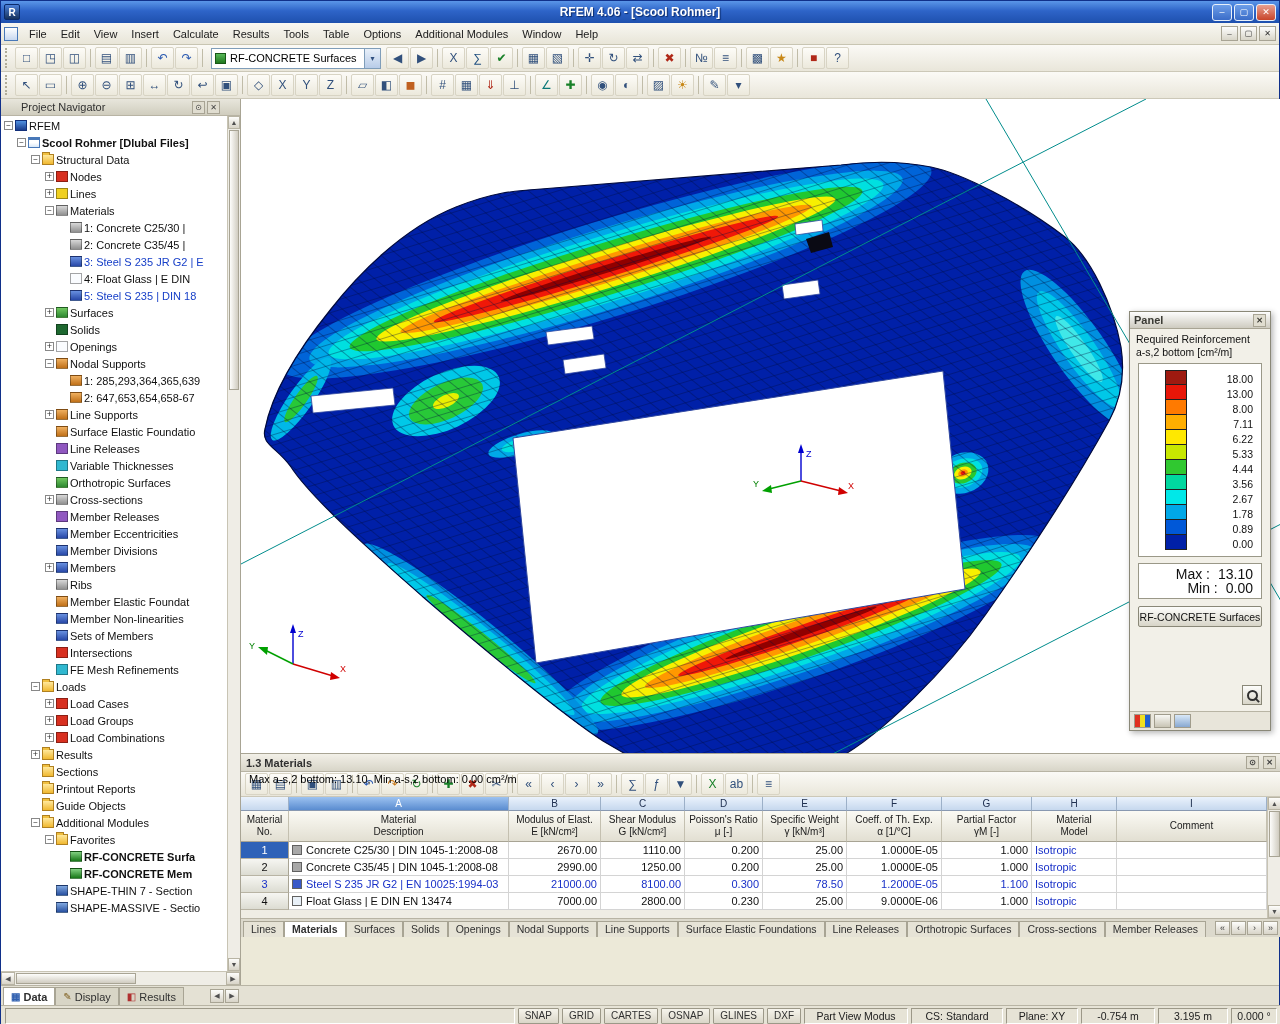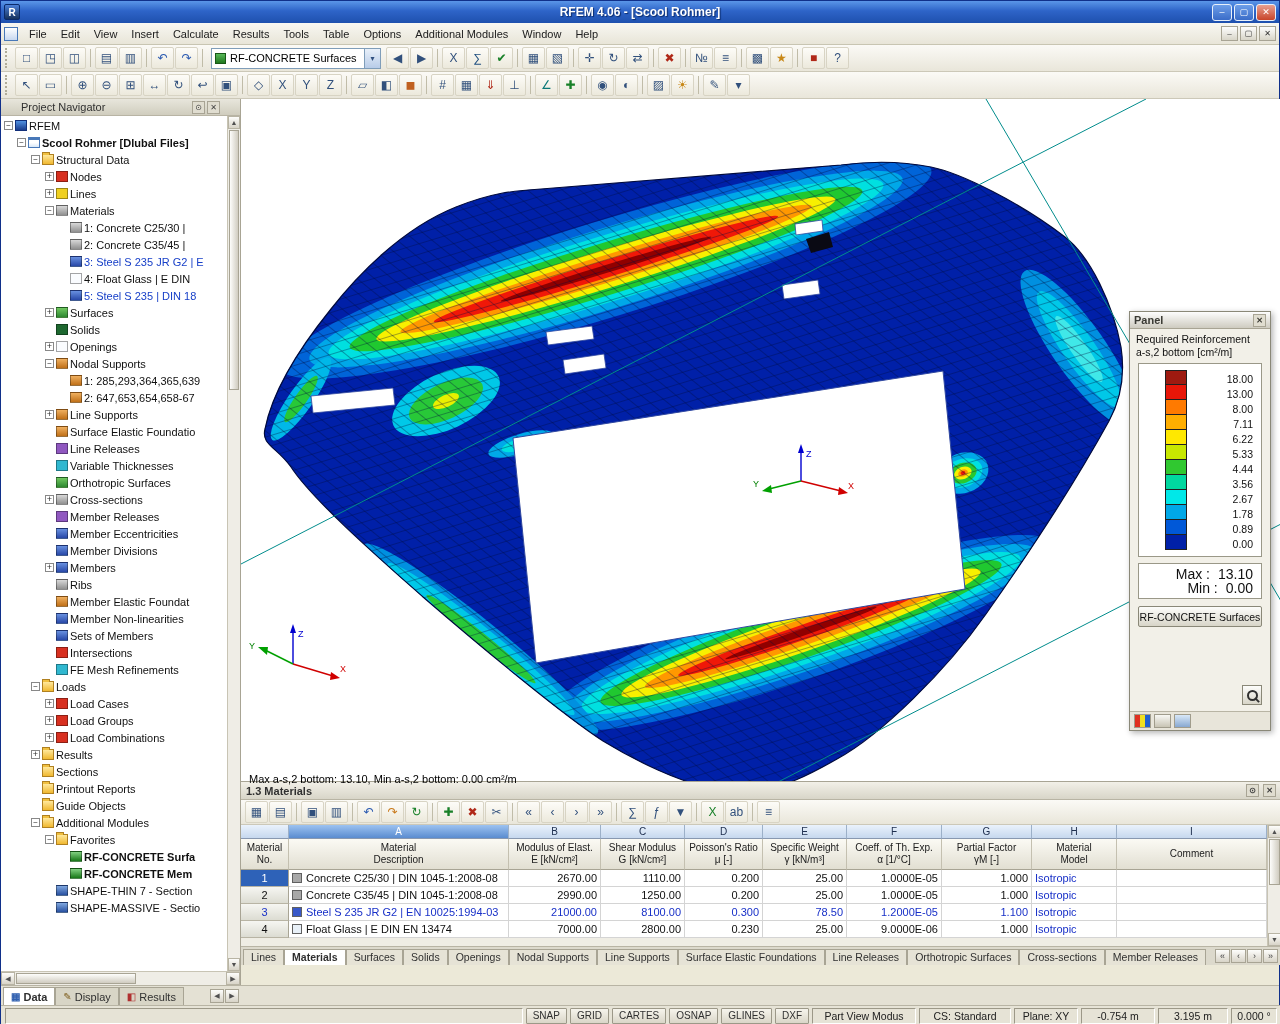--- a/index.html
+++ b/index.html
@@ -100,21 +100,21 @@
 .panel-spacer{flex:1;}
 .magbtn{align-self:flex-end;margin:0 8px 6px;width:20px;height:20px;border:1px solid #8A8878;background:linear-gradient(#FDFDFB,#D8D5C8);position:relative;}
 .magbtn::before{content:"";position:absolute;left:4px;top:4px;width:7px;height:7px;border:2px solid #303030;border-radius:50%;}
 .magbtn::after{content:"";position:absolute;left:11px;top:13px;width:6px;height:2px;background:#303030;transform:rotate(45deg);}
 .panel-tabs{height:19px;border-top:1px solid #B8B4A4;display:flex;align-items:center;gap:3px;padding:0 4px;background:#E8E5DA;}
 .ptab{width:17px;height:14px;border:1px solid #A09C8C;}
 .ptab[data-name="panel-color-scale-tab-icon"]{background:linear-gradient(90deg,#E03020 33%,#F0E020 33%,#F0E020 66%,#2060D0 66%);}
 .ptab[data-name="panel-factors-tab-icon"]{background:linear-gradient(#F8F8F4,#C8C4B4);}
 .ptab[data-name="panel-filter-tab-icon"]{background:linear-gradient(#D8E8F8,#88A8D0);}
 
-#tablepane{position:absolute;left:240px;top:780px;width:1040px;height:184px;background:#E8E5DA;border-top:1px solid #A8A494;display:flex;flex-direction:column;}
+#tablepane{position:absolute;left:240px;top:752px;width:1040px;height:184px;background:#E8E5DA;border-top:1px solid #A8A494;display:flex;flex-direction:column;}
 .tcaption{height:18px;display:flex;align-items:center;padding:0 5px;font-size:11px;font-weight:bold;color:#303030;background:linear-gradient(#F2F0E8,#D8D5C8);border-bottom:1px solid #B8B4A4;}
 .tcap-btns{margin-left:auto;display:flex;gap:2px;}
 .ttoolbar{height:25px;display:flex;align-items:center;gap:1px;padding-left:4px;background:linear-gradient(#FBFAF6,#E9E6DA);border-bottom:1px solid #CCC8B8;}
 .grid{position:relative;background:#EFEDE4;flex:1;overflow:hidden;border-bottom:1px solid #B8B4A4;}
 .gridrows{margin-right:14px;background:#FFF;}
 .gletters,.gheader,.grow{display:flex;}
 [data-col="0"],.c0{width:48px;min-width:48px;}
 [data-col="1"],.c1{width:220px;min-width:220px;}
 [data-col="2"],.c2{width:92px;min-width:92px;}
 [data-col="3"],.c3{width:84px;min-width:84px;}
@@ -1333,19 +1333,19 @@
       <span class="stoggle" data-name="status-toggle-button">CARTES</span>
 
       <span class="stoggle" data-name="status-toggle-button">OSNAP</span>
 
       <span class="stoggle" data-name="status-toggle-button">GLINES</span>
 
       <span class="stoggle" data-name="status-toggle-button">DXF</span>
 
     <span class="sfield" style="width:104px" data-name="status-mode-field">Part View Modus</span>
     <span class="sfield" style="width:92px" data-name="status-cs-field">CS: Standard</span>
-    <span class="sfield" style="width:64px" data-name="status-plane-field">Plane: XY</span>
+    <span class="sfield" style="width:72px" data-name="status-plane-field">Plane: XY</span>
     <span class="sfield" style="width:74px" data-name="status-x-coordinate">-0.754 m</span>
     <span class="sfield" style="width:70px" data-name="status-y-coordinate">3.195 m</span>
     <span class="sfield" style="width:46px" data-name="status-angle">0.000 °</span>
   </div>
 
 </div>
 
 </body></html>

